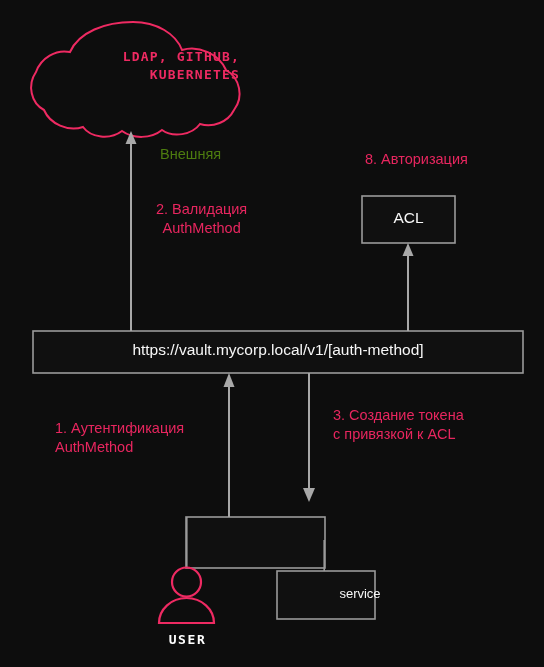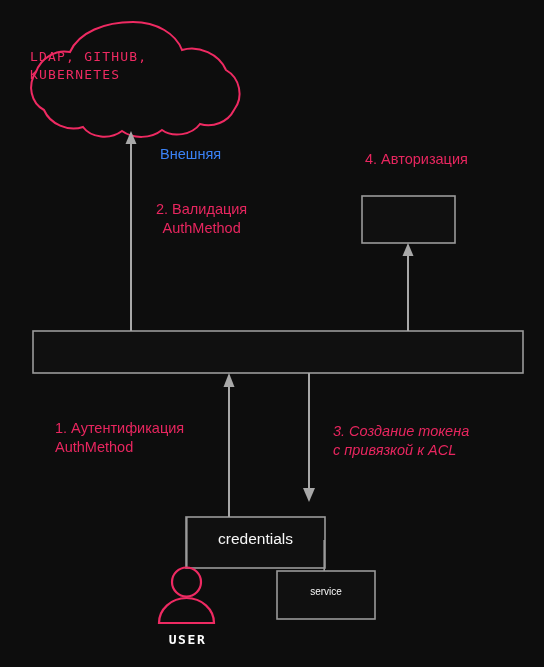--- a/index.html
+++ b/index.html
@@ -28,62 +28,62 @@
     width: 544px;
     height: 667px;
     display: block;
   }
   .lbl {
     position: absolute;
     white-space: pre;
     line-height: 1.32;
   }
   .lbl-white {
-    color: #3b82f6;
+    color: #4d7c0f;
   }
   .lbl-pink {
     color: #e8265f;
   }
   .box-text {
     position: absolute;
     color: #f7f7f7;
     white-space: pre;
     text-align: center;
   }
   .cloud-text {
     position: absolute;
     color: #ee2a62;
-    text-align: left;
+    text-align: right;
     letter-spacing: 1.2px;
-    font-weight: normal;
+    font-weight: bold;
     white-space: pre;
     line-height: 1.35;
     font-family: "DejaVu Sans Mono", monospace;
     font-size: 13px;
   }
   .user-text {
     position: absolute;
     color: #ffffff;
     text-align: center;
     letter-spacing: 1.6px;
     font-weight: bold;
     white-space: pre;
     font-family: "DejaVu Sans Mono", monospace;
     font-size: 13px;
   }
   #t-cloud      { left: 30px;  top: 48px;  width: 210px; }
   #t-external   { left: 160px; top: 145px; font-size: 14.5px; }
   #t-step2      { left: 156px; top: 200px; font-size: 14.5px; text-align: center; }
   #t-step3auth  { left: 365px; top: 150px; font-size: 14.5px; }
   #t-step1      { left: 55px;  top: 419px; font-size: 14.5px; }
-  #t-step3tok   { left: 333px; top: 422px; font-size: 14.5px; font-style: italic; }
+  #t-step3tok   { left: 333px; top: 406px; font-size: 14.5px; }
   #t-url        { left: 33px;  top: 341px; width: 490px; font-size: 15.5px; }
   #t-acl        { left: 362px; top: 209px; width: 93px;  font-size: 15.5px; }
   #t-cred       { left: 186px; top: 530px; width: 139px; font-size: 15.5px; }
-  #t-service    { left: 277px; top: 586px; width: 98px;  font-size: 10px; }
+  #t-service    { left: 277px; top: 586px; width: 98px;  font-size: 13px; padding-left: 34px; }
   #t-user       { left: 150px; top: 632px; width: 75px; }
 </style>
 </head>
 <body>
 
 <div id="diagram-root">
 
   <svg class="canvas" viewBox="0 0 544 667">
 
     <path d="M 133 22
@@ -126,23 +126,24 @@
     <circle cx="186.5" cy="582" r="14.5" fill="none" stroke="#ee2a62" stroke-width="2.2"></circle>
     <path d="M 159 623 A 27.5 25 0 0 1 214 623 Z" fill="none" stroke="#ee2a62" stroke-width="2.2"></path>
   </svg>
 
   <div class="cloud-text" id="t-cloud">LDAP, GITHUB,
 KUBERNETES</div>
 
   <div class="lbl lbl-white" id="t-external">Внешняя</div>
   <div class="lbl lbl-pink" id="t-step2">2. Валидация
 AuthMethod</div>
-  <div class="lbl lbl-pink" id="t-step3auth">4. Авторизация</div>
+  <div class="lbl lbl-pink" id="t-step3auth">8. Авторизация</div>
   <div class="lbl lbl-pink" id="t-step1">1. Аутентификация
 AuthMethod</div>
   <div class="lbl lbl-pink" id="t-step3tok">3. Создание токена
 с привязкой к ACL</div>
 
-  <div class="box-text" id="t-cred">credentials</div>
+  <div class="box-text" id="t-url">https://vault.mycorp.local/v1/[auth-method]</div>
+  <div class="box-text" id="t-acl">ACL</div>
   <div class="box-text" id="t-service">service</div>
   <div class="user-text" id="t-user">USER</div>
 
 </div>
 
 </body></html>

